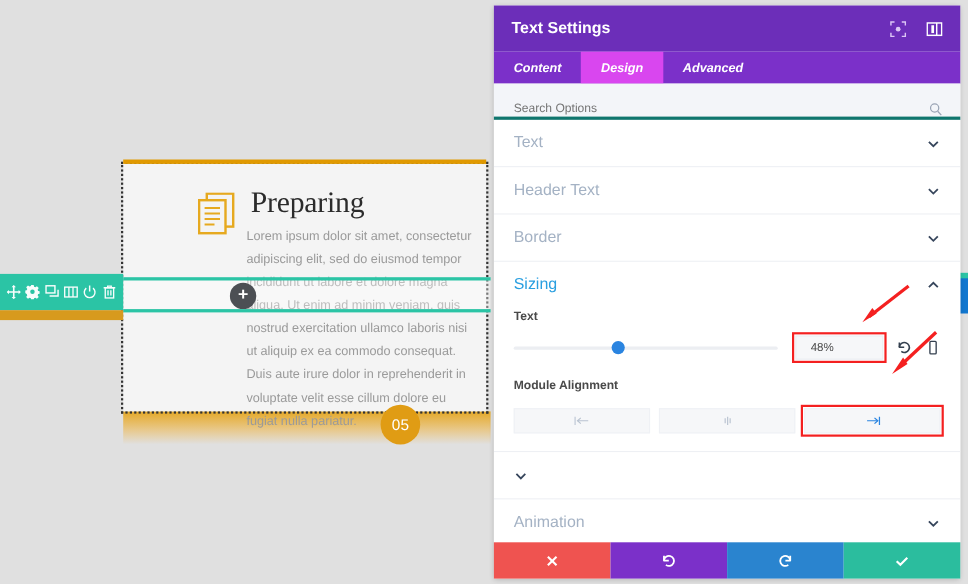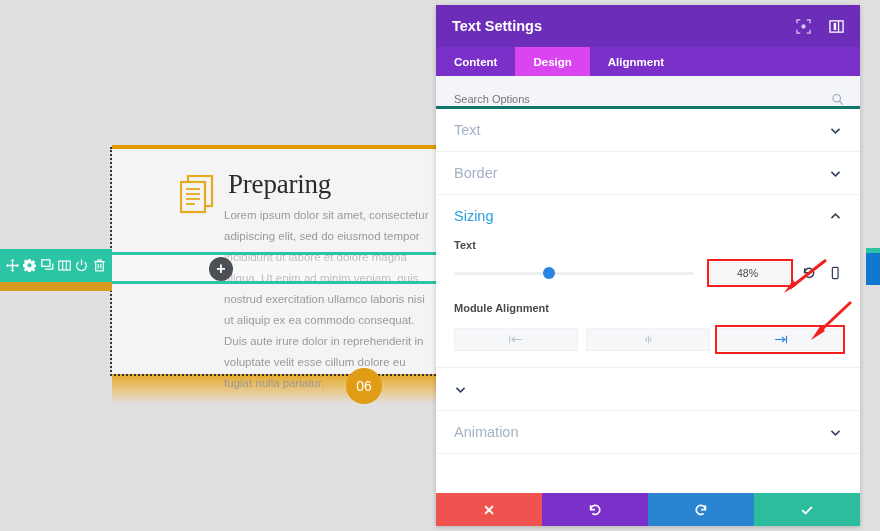--- a/index.html
+++ b/index.html
@@ -44,29 +44,29 @@
   #bottom-strip{position:absolute;left:112px;top:333px;width:334px;height:30px;
     background:linear-gradient(180deg,#e5a928 0%,#e8c88a 55%,#e0e0e0 100%);}
   #badge-01{position:absolute;left:346px;top:327px;width:36px;height:36px;border-radius:50%;
     background:#e09c14;color:#fff;font-size:14px;line-height:36px;text-align:center;}
 
   
   #blue-tab{position:absolute;left:866px;top:211px;width:14px;height:33px;background:#1277cf;}
   #teal-tab{position:absolute;left:866px;top:207px;width:14px;height:5px;background:#2bc4a5;}
 
   
-  #panel{position:absolute;left:436px;top:5px;width:424px;height:521px;background:#fff;
+  #panel{position:absolute;left:449px;top:5px;width:424px;height:521px;background:#fff;
     box-shadow:0 1px 5px rgba(0,0,0,.22);display:flex;flex-direction:column;}
 
   #panel-header{height:42px;background:#6c2eb9;display:flex;align-items:center;
     padding:0 16px;flex:none;}
   #panel-title{color:#fff;font-size:14.5px;font-weight:bold;flex:1;}
   .hdr-ico{width:15px;height:15px;margin-left:18px;}
 
-  #panel-tabs{height:29px;background:#7b30c9;display:flex;flex:none;}
+  #panel-tabs{height:29px;background:#7b30c9;display:flex;flex:none;font-style:italic;}
   .tab{color:#fff;font-size:11.5px;font-weight:bold;display:flex;align-items:center;
     padding:0 18px;}
   .tab.active{background:#d946ef;}
 
   #search-row{height:30px;background:#f3f5f9;display:flex;align-items:flex-end;
     padding:0 16px;flex:none;border-bottom:3px solid #0f766e;}
   #search-input{flex:1;border:none;background:transparent;outline:none;
     font-size:11px;color:#8b94a5;font-family:"Liberation Sans",sans-serif;}
   #search-ico{width:13px;height:13px;}
 
@@ -80,21 +80,21 @@
 
   .sec-body{padding:0 0 16px 0;}
   .field-label{font-size:11px;color:#4a4a4a;font-weight:bold;margin:2px 0 11px;}
 
   .width-row{display:flex;align-items:center;gap:0;}
   .slider{position:relative;flex:1;height:14px;margin-right:16px;}
   .slider .track{position:absolute;top:6px;left:0;right:0;height:3px;background:#eceef2;border-radius:2px;}
   .slider .knob{position:absolute;top:1px;left:37%;width:12px;height:12px;border-radius:50%;background:#2a84e0;}
 
   .val-box{width:80px;height:22px;background:#f6f7f9;border:1px solid #eceef2;
-    display:flex;align-items:center;padding-left:26px;box-sizing:border-box;
+    display:flex;align-items:center;padding-left:13px;box-sizing:border-box;
     font-size:10.5px;color:#4a4a4a;}
   .val-box.hl{outline:2px solid #f42020;outline-offset:1px;}
   .mini-ico{width:14px;height:14px;margin-left:12px;}
 
   .align-row{display:flex;gap:8px;margin-top:14px;}
   .align-btn{flex:1;height:23px;background:#f6f7f9;border:1px solid #eff1f5;
     display:flex;align-items:center;justify-content:center;box-sizing:border-box;}
   .align-btn.hl{outline:2px solid #f42020;outline-offset:1px;background:#f6f7f9;}
   .align-btn svg{width:15px;height:11px;}
 
@@ -162,42 +162,42 @@
     <svg class="tb-ico" viewBox="0 0 16 16" fill="none" stroke="#fff" stroke-width="1.5">
       <path d="M1.5 3.2h13"></path>
       <path d="M6 3.2V1.4h4v1.8"></path>
       <rect x="3.3" y="3.2" width="9.4" height="11.4"></rect>
       <line x1="6.4" y1="6" x2="6.4" y2="11.8"></line>
       <line x1="9.6" y1="6" x2="9.6" y2="11.8"></line>
     </svg>
   </div>
   <div id="orange-strip"></div>
 
-  <div id="badge-01">06</div>
+  <div id="badge-01">05</div>
 </div>
 
 <div id="panel">
 
   <div id="panel-header">
     <div id="panel-title">Text Settings</div>
     <svg class="hdr-ico" viewBox="0 0 16 16" fill="none" stroke="#dcc6f5" stroke-width="1.4">
       <path d="M1 4.5V1h3.5M11.5 1H15v3.5M15 11.5V15h-3.5M4.5 15H1v-3.5"></path>
       <circle cx="8" cy="8" r="2.3" fill="#dcc6f5" stroke="none"></circle>
     </svg>
     <svg class="hdr-ico" viewBox="0 0 16 16" fill="none" stroke="#fff" stroke-width="1.4">
       <rect x="1" y="2" width="14" height="12"></rect>
       <rect x="5" y="4.2" width="2.6" height="7.6" fill="#fff" stroke="none"></rect>
       <line x1="10.2" y1="2" x2="10.2" y2="14"></line>
     </svg>
   </div>
 
   <div id="panel-tabs">
     <div class="tab">Content</div>
     <div class="tab active">Design</div>
-    <div class="tab">Alignment</div>
+    <div class="tab">Advanced</div>
   </div>
 
   <div id="search-row">
     <input id="search-input" type="text" placeholder="Search Options" style="">
     <svg id="search-ico" viewBox="0 0 16 16" fill="none" stroke="#9aa4b5" stroke-width="1.4">
       <circle cx="7" cy="6.4" r="4.6"></circle>
       <line x1="10.4" y1="10" x2="14.4" y2="14.4"></line>
     </svg>
   </div>
 
@@ -205,20 +205,28 @@
 
     <div class="sec">
       <div class="sec-head">
         <div class="sec-title">Text</div>
         <svg class="chev" viewBox="0 0 16 16" fill="none" stroke="#37465c" stroke-width="2">
           <path d="M3 6l5 5 5-5"></path>
         </svg>
       </div>
     </div>
 
+    <div class="sec">
+      <div class="sec-head">
+        <div class="sec-title">Header Text</div>
+        <svg class="chev" viewBox="0 0 16 16" fill="none" stroke="#37465c" stroke-width="2">
+          <path d="M3 6l5 5 5-5"></path>
+        </svg>
+      </div>
+    </div>
 
     <div class="sec">
       <div class="sec-head">
         <div class="sec-title">Border</div>
         <svg class="chev" viewBox="0 0 16 16" fill="none" stroke="#37465c" stroke-width="2">
           <path d="M3 6l5 5 5-5"></path>
         </svg>
       </div>
     </div>
 

